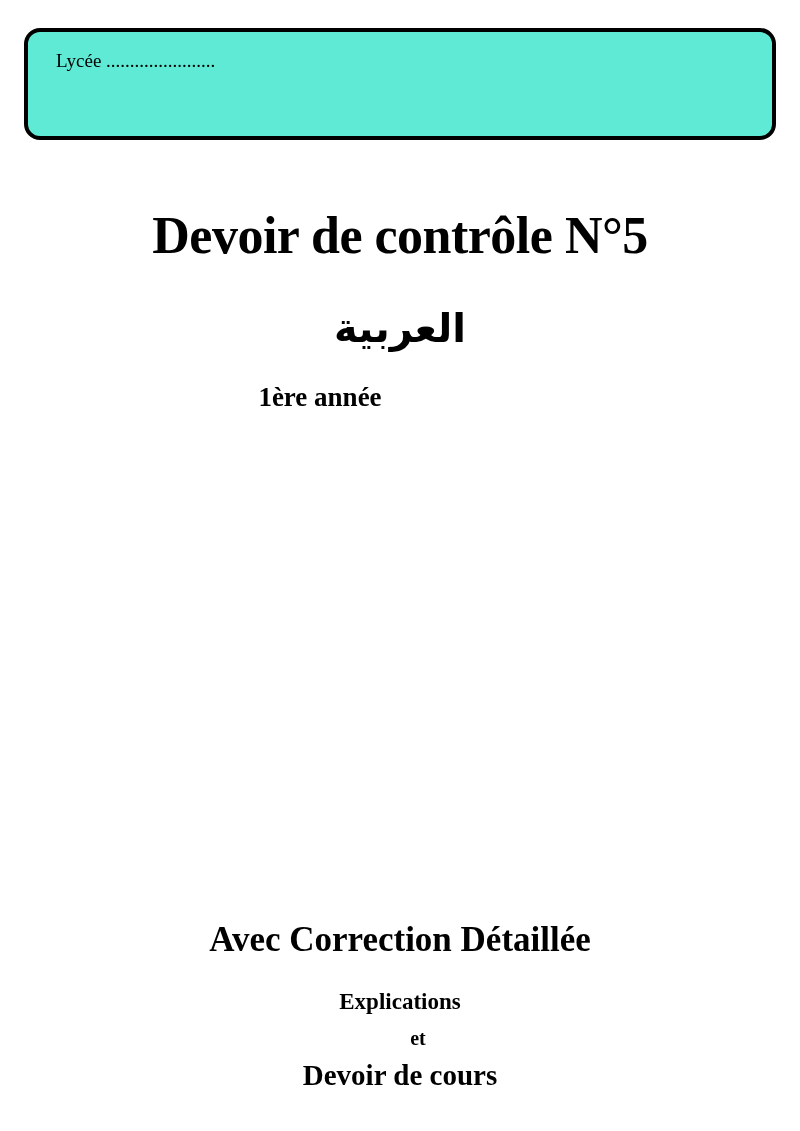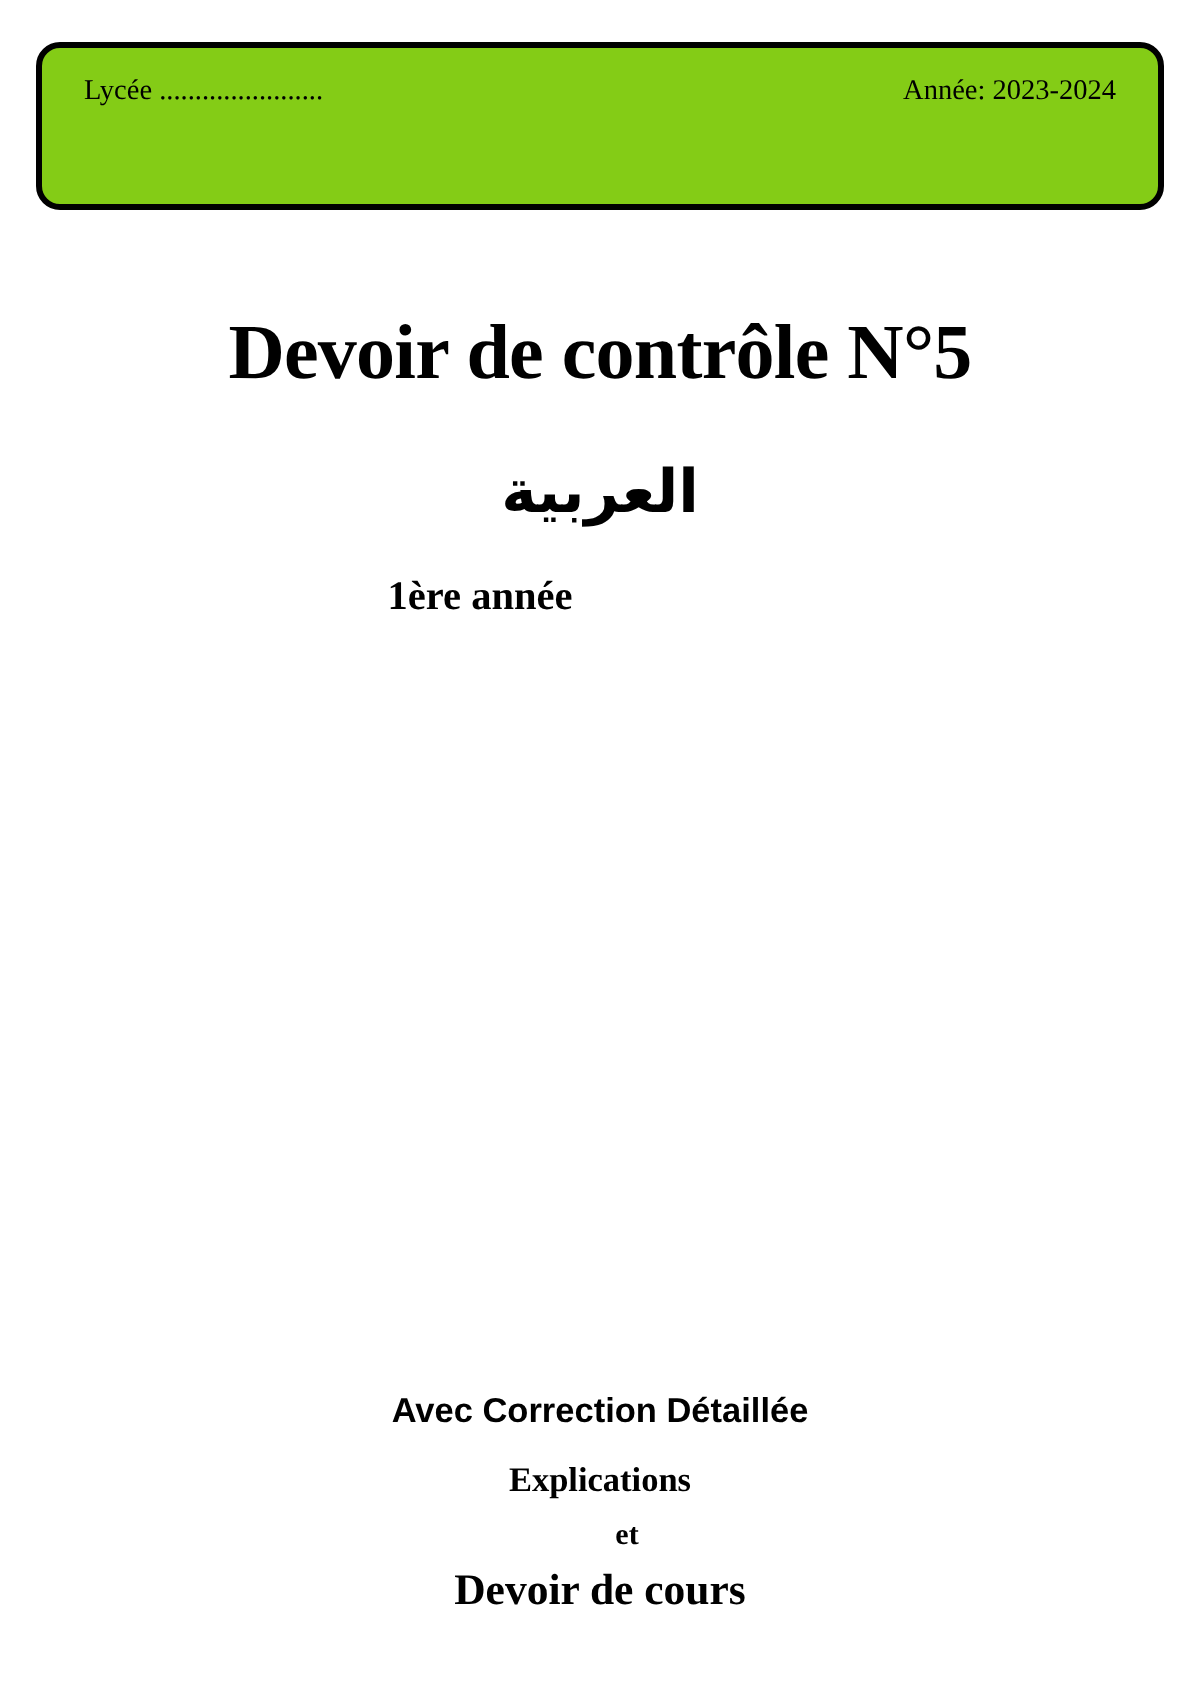--- a/index.html
+++ b/index.html
@@ -26,21 +26,21 @@
   
   .header-box {
     position: absolute;
     left: 24px;
     top: 28px;
     width: 752px;
     height: 112px;
     box-sizing: border-box;
     border: 4px solid #000000;
     border-radius: 16px;
-    background: #84cc16;
+    background: #5eead4;
   }
   .header-inner {
     position: absolute;
     left: 0; top: 0; right: 0; bottom: 0;
     padding: 14px 28px 0 28px;
     box-sizing: border-box;
   }
   .header-row {
     display: flex;
     justify-content: space-between;
@@ -92,30 +92,30 @@
 
   
   .footer-block {
     position: absolute;
     left: 0;
     top: 920px;
     width: 800px;
     text-align: center;
   }
   .footer-line-1 {
-    font-size: 23px;
+    font-size: 35px;
     font-weight: bold;
     line-height: 40px;
-    font-family: Liberation Sans, sans-serif;
+    font-family: Liberation Serif, serif;
   }
   .footer-line-2 {
     font-size: 23px;
     font-weight: bold;
     line-height: 38px;
-    margin-top: 8px;
+    margin-top: 23px;
     font-family: "Liberation Serif", serif;
   }
   .footer-line-3 {
     font-size: 20px;
     font-weight: bold;
     line-height: 34px;
     font-family: "Liberation Serif", serif;
     margin-left: 36px;
   }
   .footer-line-4 {
@@ -127,21 +127,20 @@
 </style>
 </head>
 <body>
 
 <div class="page">
 
   <div class="header-box">
     <div class="header-inner">
       <div class="header-row">
         <span class="header-left">Lycée .......................</span>
-        <span class="header-right">Année: 2023-2024</span>
       </div>
     </div>
   </div>
 
   <div class="title-main">Devoir de contrôle N°5</div>
   <div class="title-arabic">العربية</div>
   <div class="title-level">1ère année</div>
 
   <div class="footer-block">
     <div class="footer-line-1">Avec Correction Détaillée</div>

